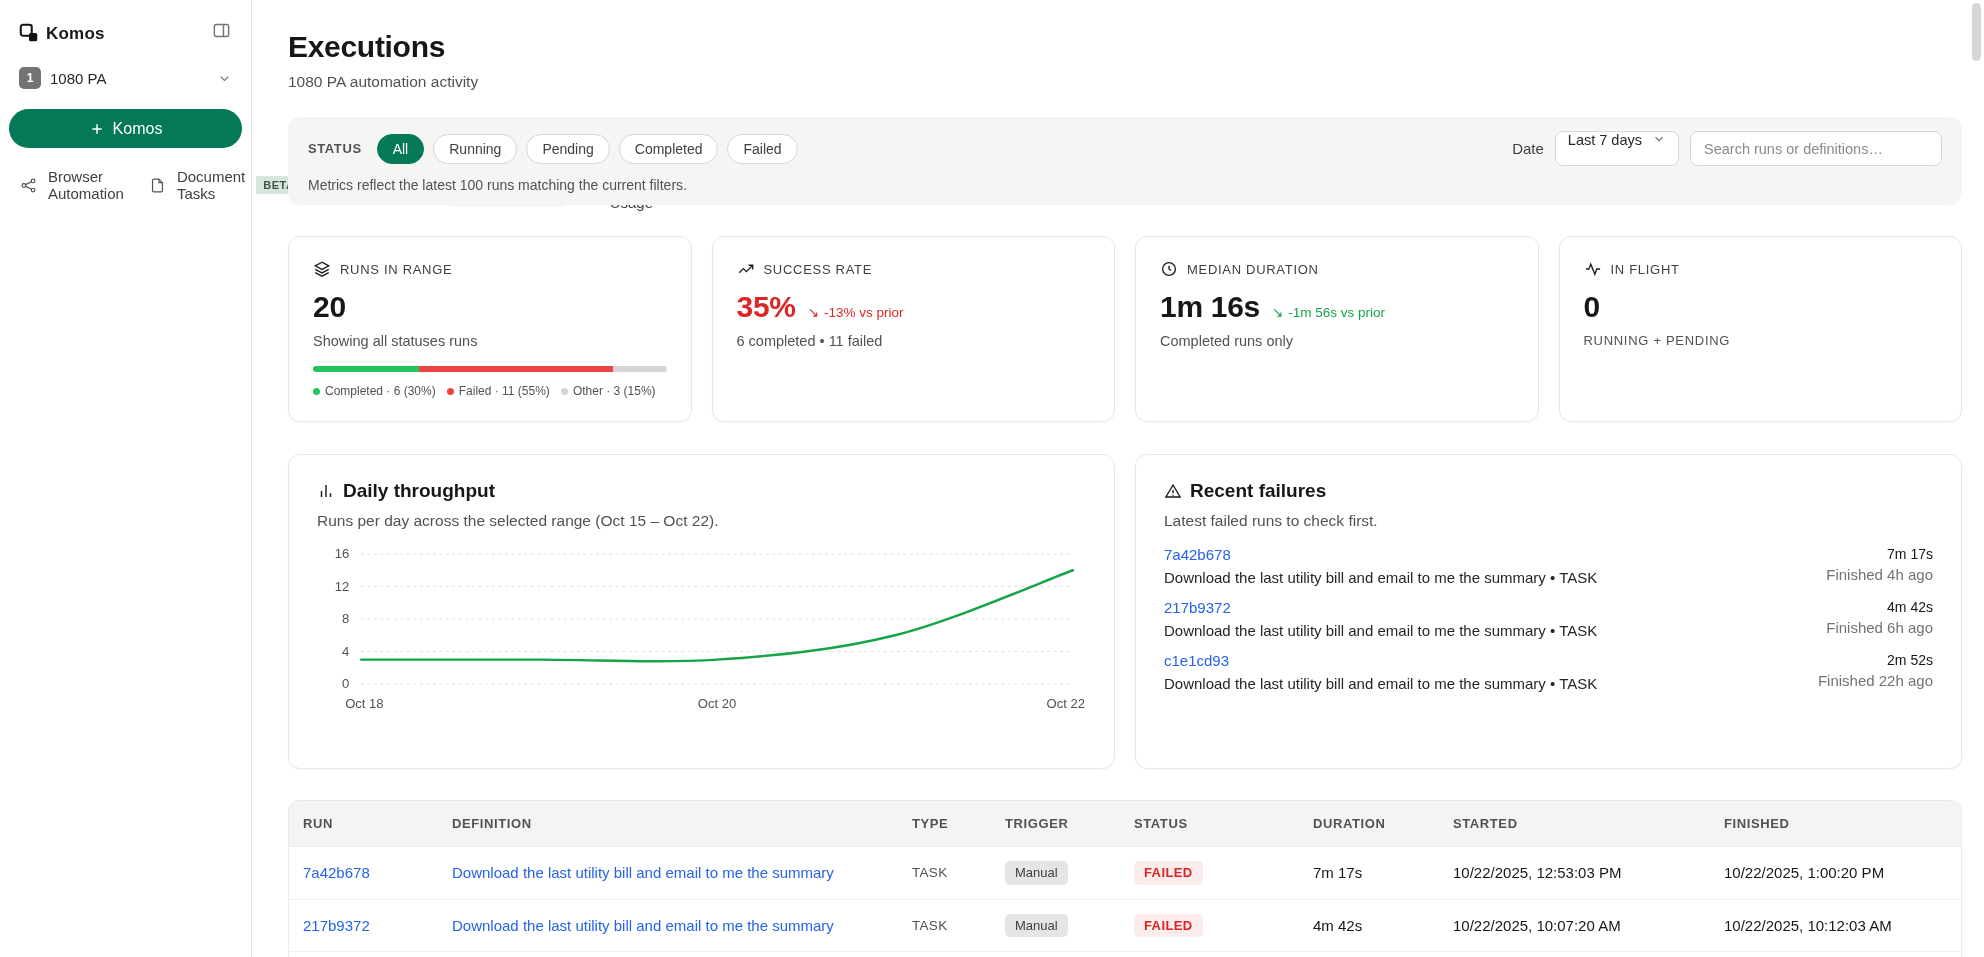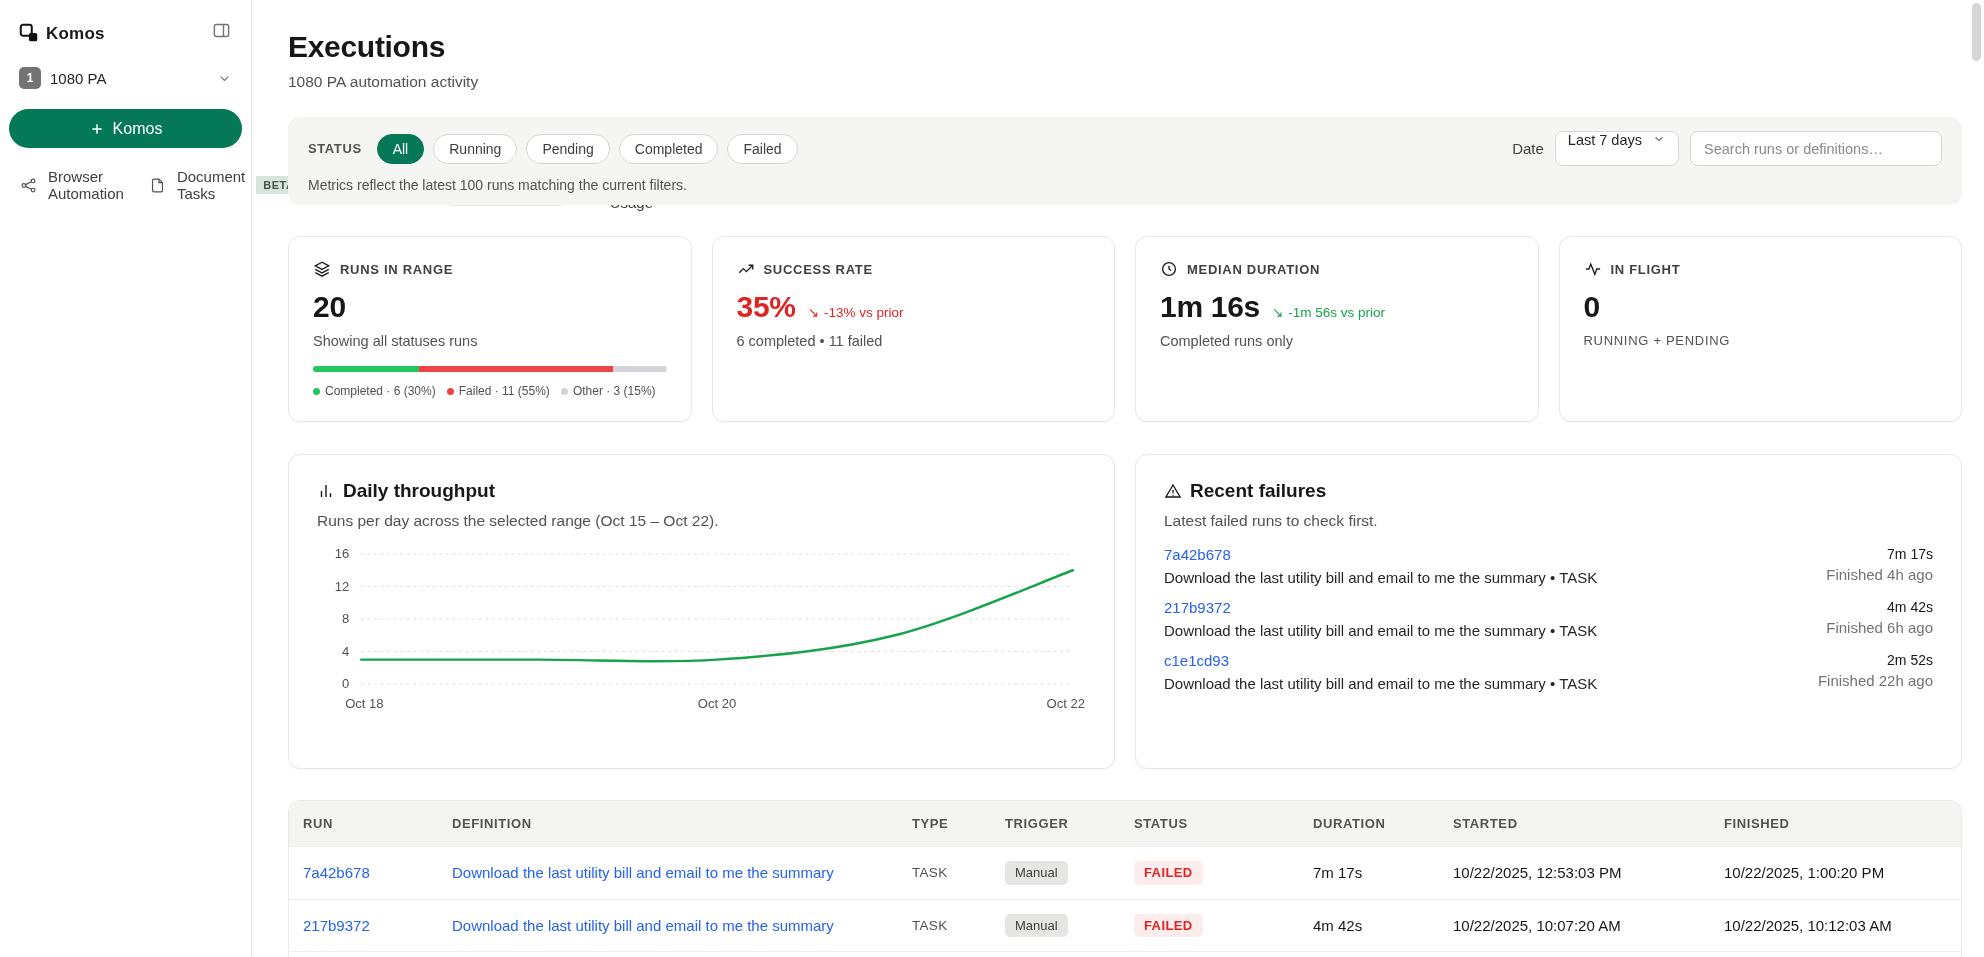--- a/index.html
+++ b/index.html
@@ -40,21 +40,21 @@
 .date-select{display:flex;align-items:flex-start;gap:10px;background:#fff;border:1px solid #d6d6d4;border-radius:8px;height:35px;padding:0 12px;font-size:14.5px;color:#262626}
 .date-select .ic{color:#737373}
 .search-input{width:252px;height:35px;border:1px solid #d6d6d4;border-radius:8px;background:#fff;padding:0 13px;font-size:14.5px;font-family:Liberation Sans, sans-serif;color:#262626}
 .search-input::placeholder{color:#8a8a8a}
 .filter-note{margin-top:11px;font-size:14px;color:#525252}
 
 
 .cards{display:grid;grid-template-columns:repeat(4,1fr);gap:20px;margin-top:31px}
 .card{background:#fff;border:1px solid #e7e7e5;border-radius:12px;padding:23px 24px;min-height:173px;box-shadow:0 1px 2px rgba(0,0,0,.03)}
 .card-head{display:flex;align-items:center;gap:9px;color:#1f1f1f}
-.card-label{font-size:13px;font-weight:700;letter-spacing:.7px;color:#404040;white-space:nowrap}
+.card-label{font-size:13px;font-weight:400;letter-spacing:.7px;color:#404040;white-space:nowrap}
 .value-row{display:flex;align-items:baseline;gap:12px;margin-top:12px}
 .card-value{font-size:30px;font-weight:700;letter-spacing:-.3px}
 .card-value.red{color:#dc2626}
 .delta{display:flex;align-items:baseline;gap:5px;font-size:13.5px;font-weight:500;white-space:nowrap}
 .delta.red{color:#dc2626}
 .delta.green{color:#16a34a}
 .card-sub{margin-top:9px;font-size:14.5px;color:#525252;white-space:nowrap}
 .card-sub.caps{font-size:13px;letter-spacing:.7px}
 .progress{display:flex;height:6px;border-radius:4px;overflow:hidden;background:#e5e5e5;margin-top:17px}
 .seg{height:100%}

